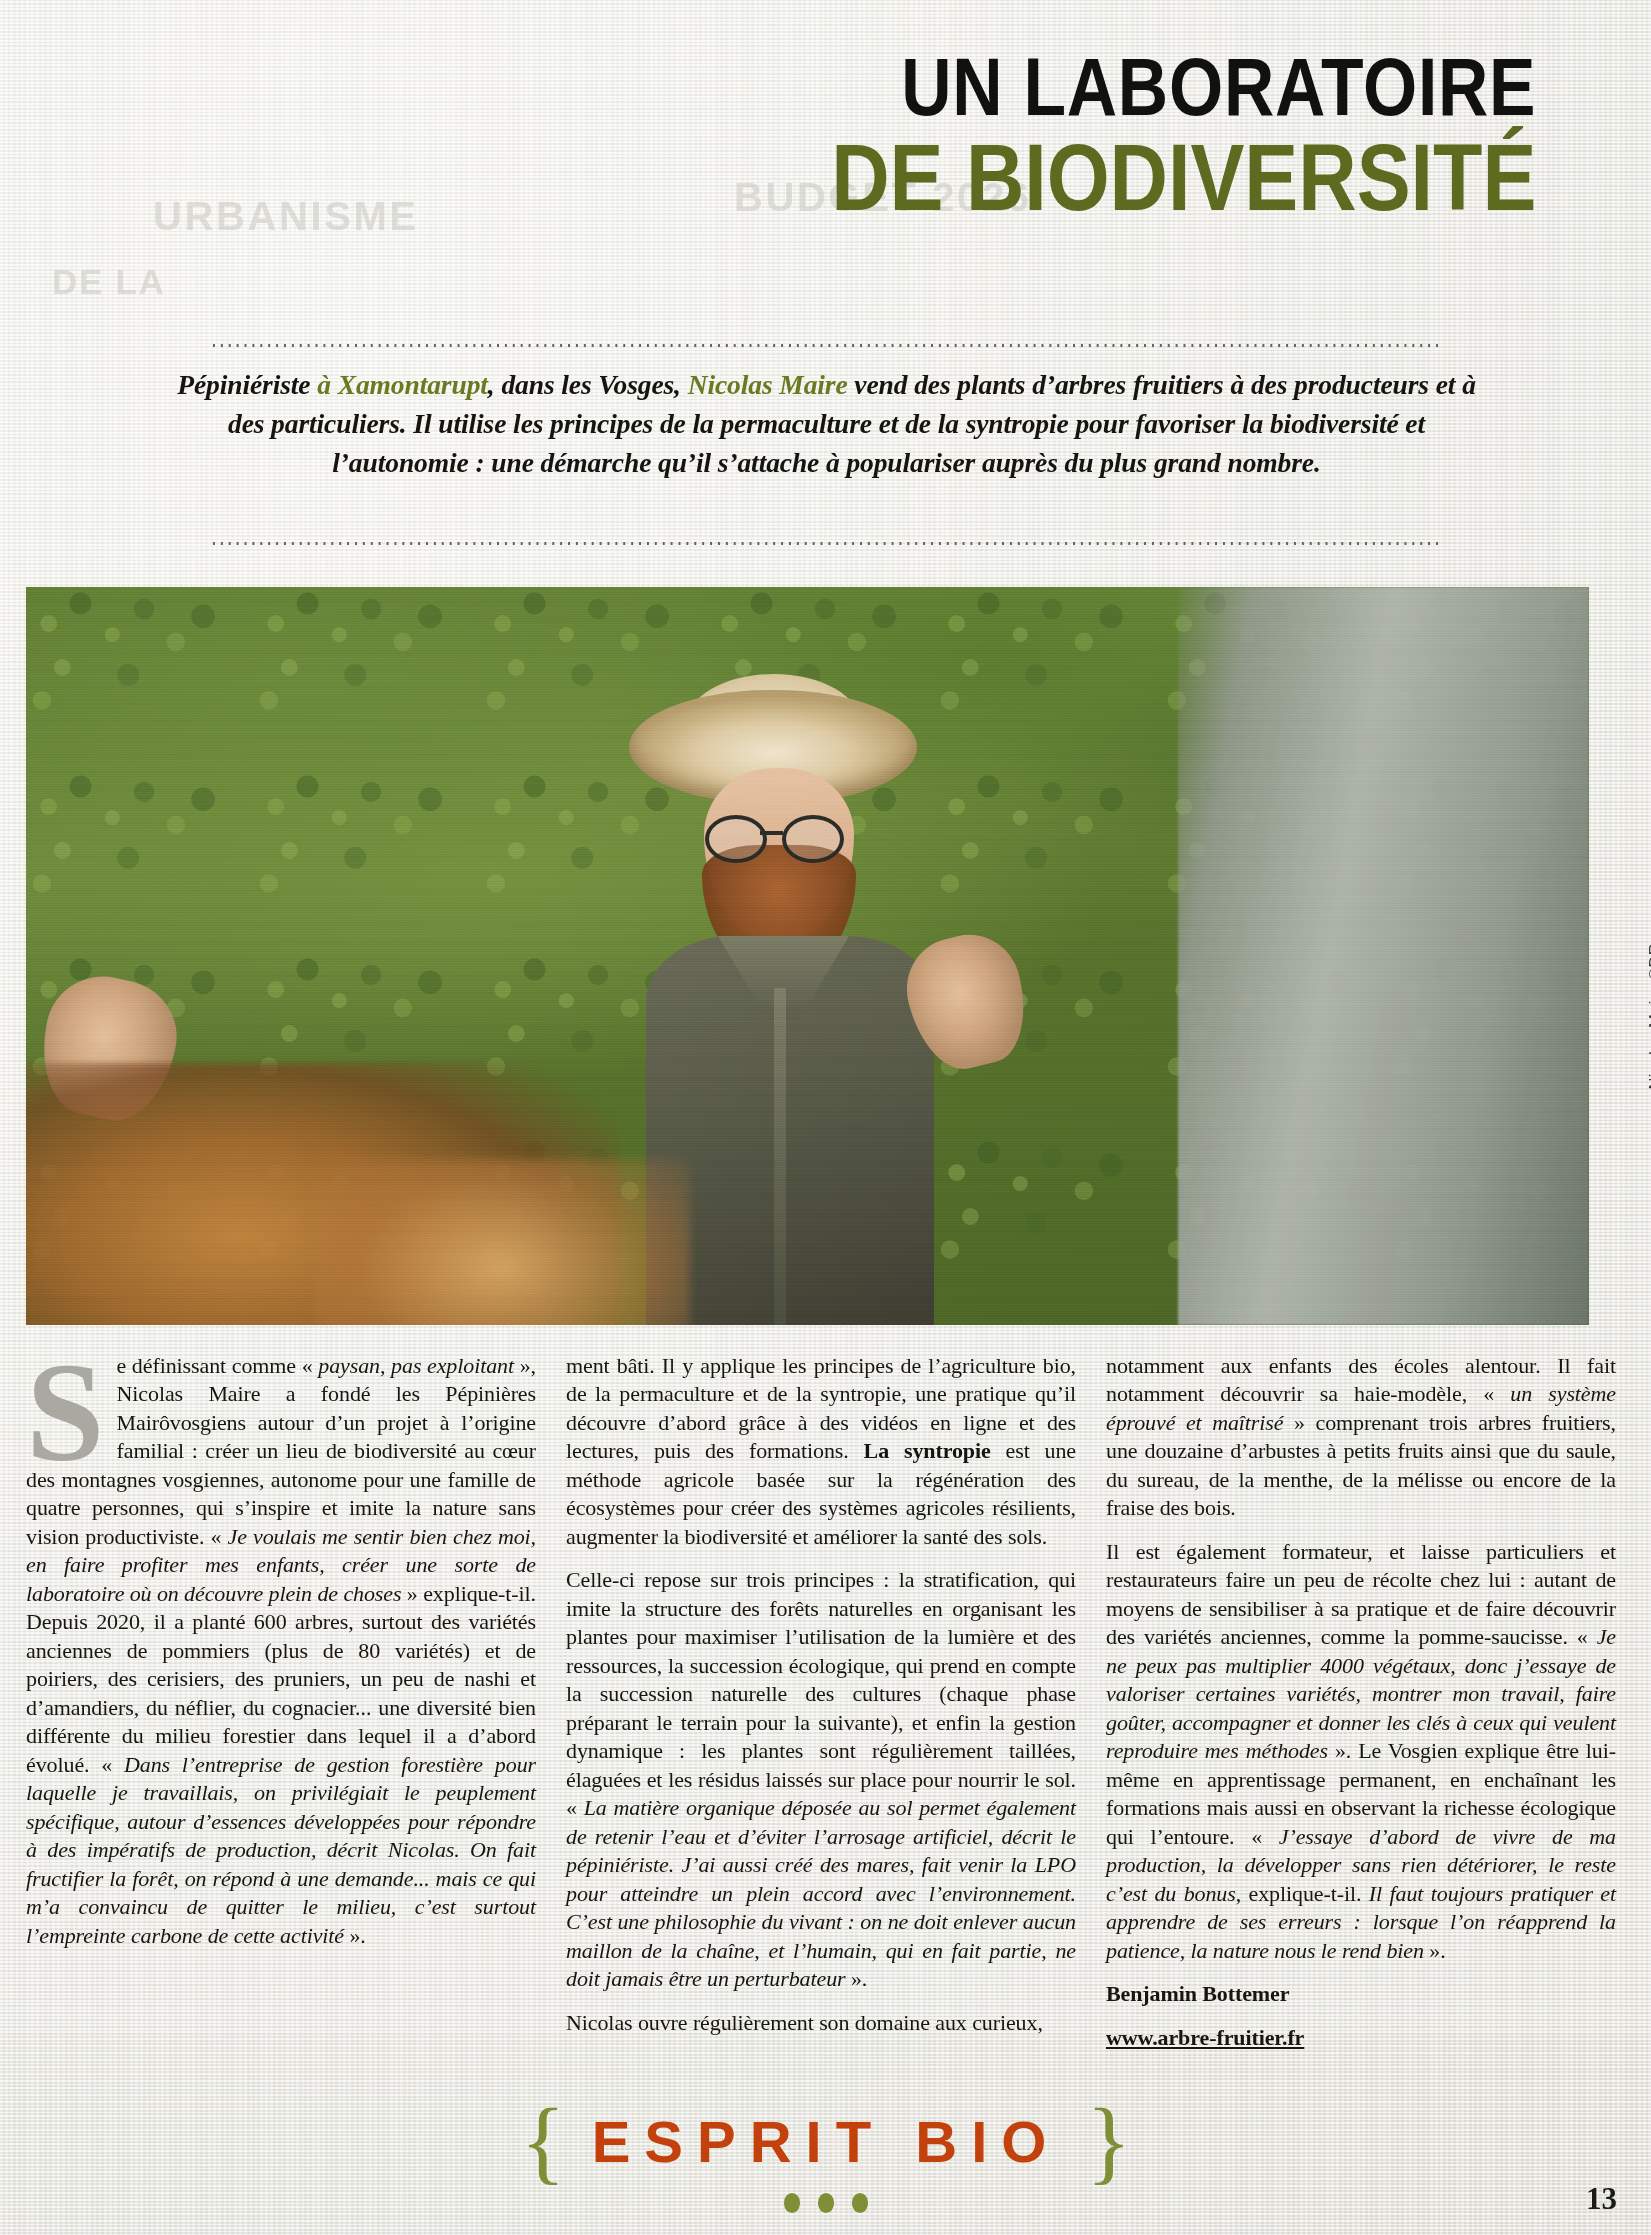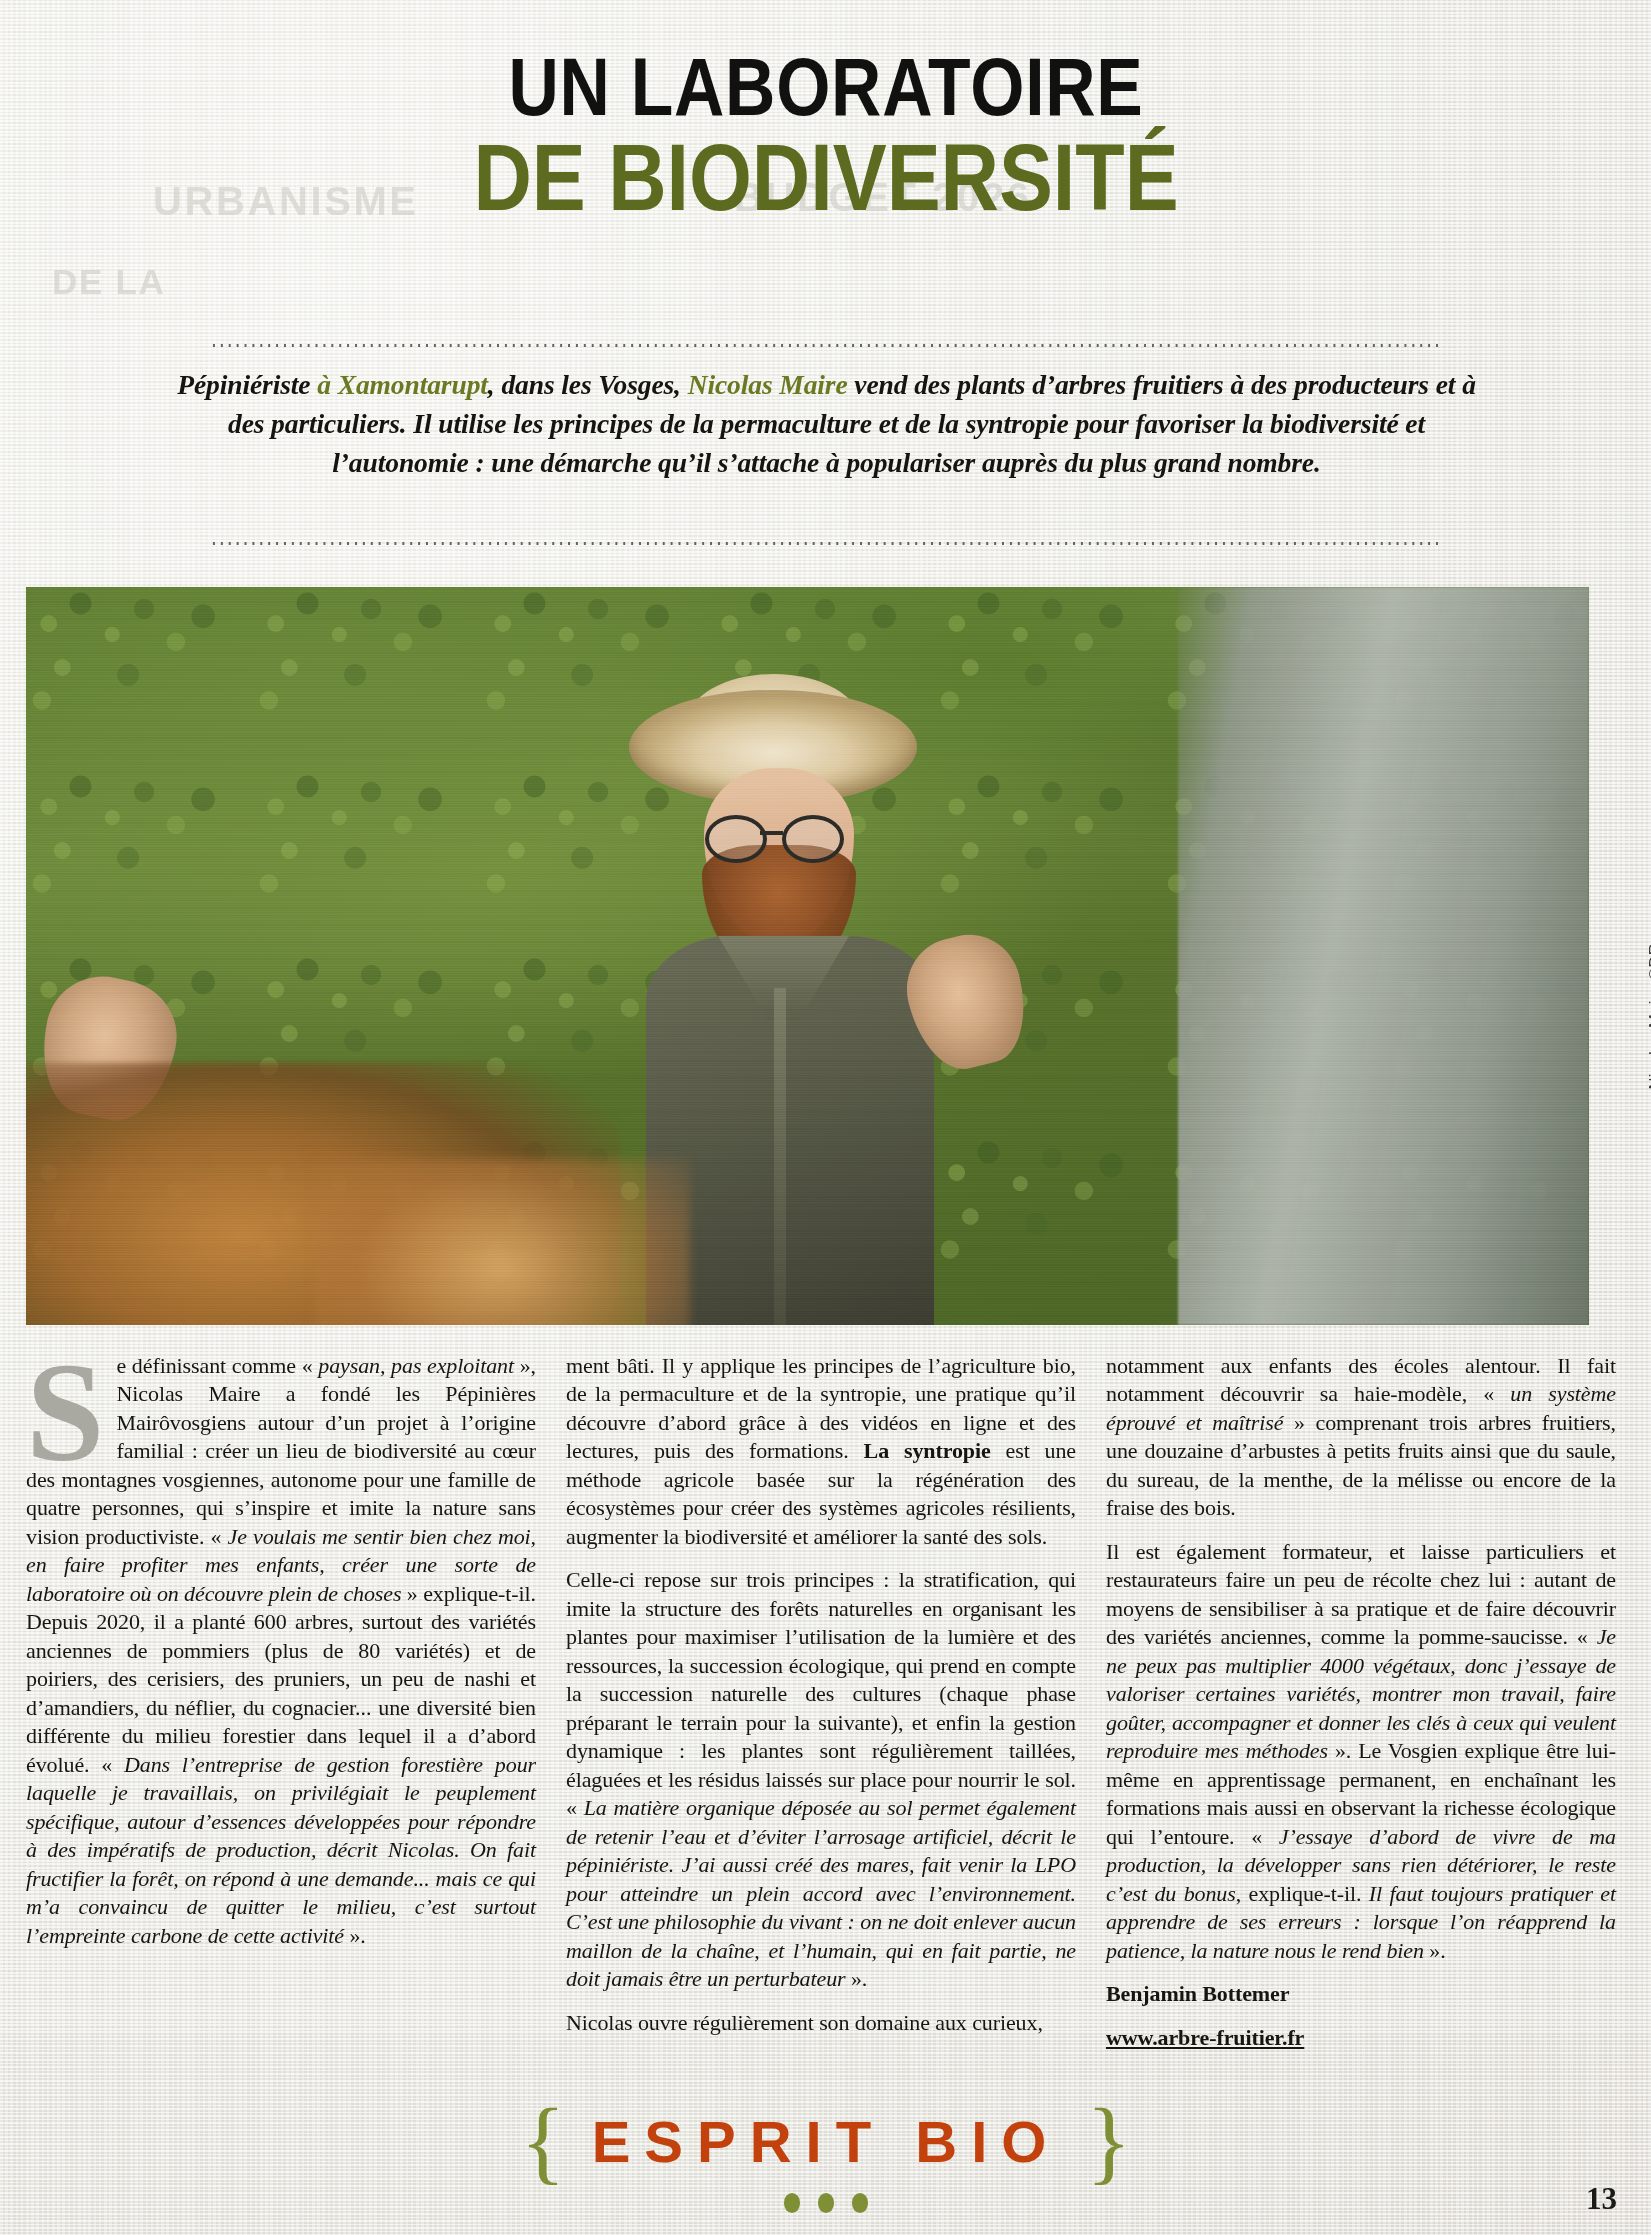--- a/index.html
+++ b/index.html
@@ -15,21 +15,21 @@
     position:absolute;inset:0;
     background:
       repeating-linear-gradient(0deg, rgba(255,255,255,.55) 0 1.7px, rgba(0,0,0,.015) 1.7px 3.5px),
       repeating-linear-gradient(90deg, rgba(255,255,255,.35) 0 2.6px, rgba(0,0,0,.012) 2.6px 5.2px),
       radial-gradient(ellipse at 20% 12%, #f3f2ec 0%, #e7e6df 55%, #dedcd4 100%);
     pointer-events:none;
   }
   .sheet{position:absolute;inset:0;}
 
   
-  .head-wrap{position:absolute;left:0;right:0;top:48px;text-align:center;}
+  .head-wrap{position:absolute;left:0;right:0;top:48px;text-align:right;}
   .h-line1{
     font-family:"Liberation Sans",sans-serif;
     font-weight:700;font-size:81px;line-height:.98;
     letter-spacing:0.9px;color:#111110;
     transform:scaleX(.86);transform-origin:center;
     margin:0;
   }
   .h-line2{
     font-family:"Liberation Sans",sans-serif;
     font-weight:700;font-size:94px;line-height:1.0;
@@ -250,21 +250,21 @@
     position:absolute;right:35px;top:2181px;
     font-family:"Liberation Serif",serif;
     font-weight:700;font-size:31px;color:#1a1a16;
   }
 
   
   .ghost{
     position:absolute;color:#c9c8c0;opacity:.55;pointer-events:none;
     font-family:"Liberation Sans",sans-serif;font-weight:700;
   }
-  .ghost.a{left:153px;top:179px;font-size:40px;letter-spacing:2.6px;text-align:center;}
+  .ghost.a{left:153px;top:194px;font-size:40px;letter-spacing:2.6px;text-align:center;}
   .ghost.b{left:734px;top:175px;font-size:40px;letter-spacing:2.6px;}
   .ghost.c{left:52px;top:262px;font-size:35px;letter-spacing:1.7px;}
 </style>
 </head>
 <body>
 
 <div class="paper"></div>
 
 <div class="sheet">
 

